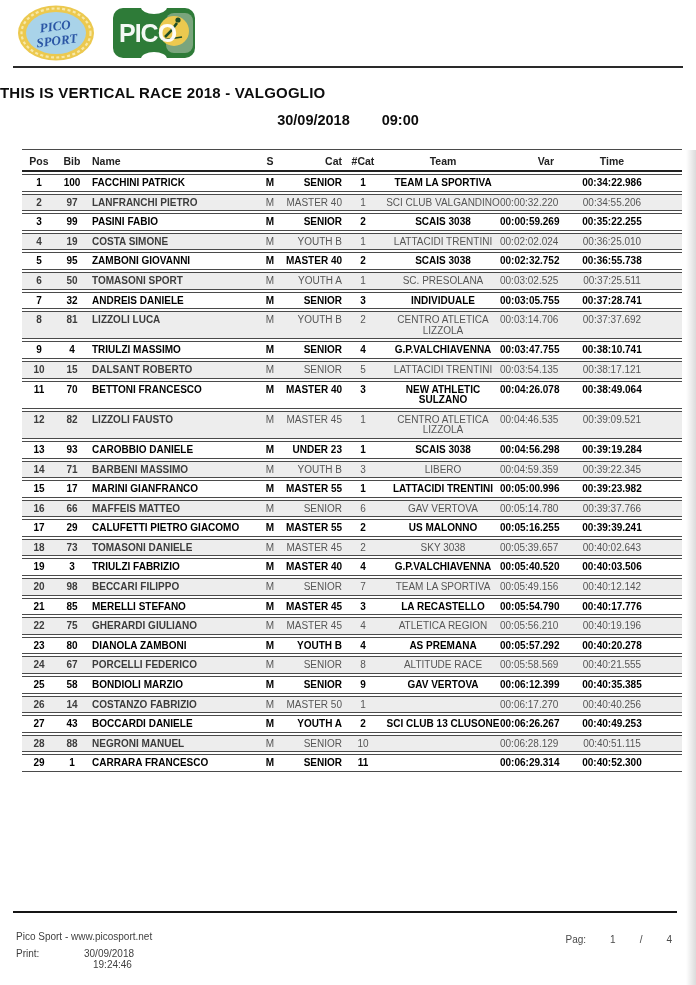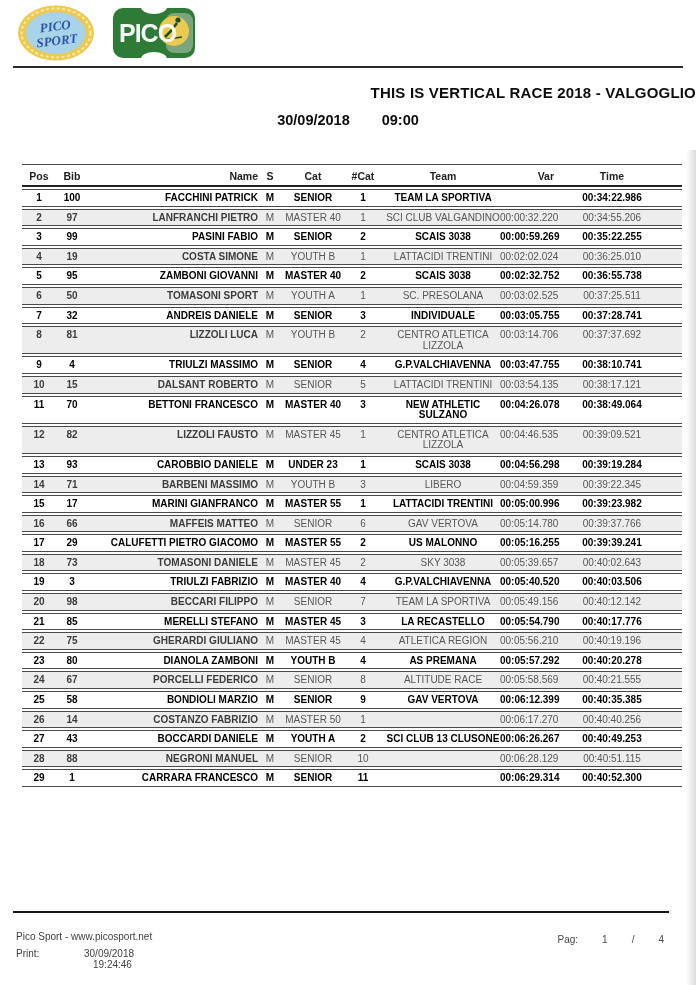--- a/index.html
+++ b/index.html
@@ -10,29 +10,29 @@
   
   .page::after{
     content:"";position:absolute;top:150px;right:0;bottom:0;width:10px;
     background:linear-gradient(to right,rgba(0,0,0,0),rgba(0,0,0,0.14));
     pointer-events:none;
   }
   
   .logo-row{display:flex;align-items:flex-start;gap:16px;padding:4px 0 0 16px;height:60px;}
   .header-rule{border:none;border-top:2.4px solid #2a2a2a;margin:2px 13px 0 13px;}
   .race-title{
-    text-align:right;font-size:15px;font-weight:bold;letter-spacing:.2px;
+    text-align:left;font-size:15px;font-weight:bold;letter-spacing:.2px;
     margin:16px 0 0 0;color:#0d0d0d;
   }
   .race-datetime{
     display:flex;justify-content:center;gap:32px;font-weight:bold;
     font-size:14.5px;margin-top:11px;color:#0d0d0d;
   }
   
-  .results{margin:36px 14px 0 22px;width:660px;}
+  .results{margin:21px 14px 0 22px;width:660px;}
   .grid{
     display:grid;
     grid-template-columns:34px 32px 170px 24px 60px 42px 116px 76px 106px;
     align-items:start;
   }
   .thead{
     border-top:1.8px solid #4a4a4a;border-bottom:2.6px solid #222;
     padding:4px 0 3px 0;font-weight:bold;font-size:10.5px;color:#222;
     margin-bottom:2px;
   }
@@ -41,27 +41,27 @@
   .thead .c.time{padding-right:34px;}
   .row{
     border-top:1.2px solid #4a4a4a;border-bottom:1.2px solid #4a4a4a;
     margin-bottom:2px;padding:2px 0;font-size:10px;line-height:10.6px;
   }
   .row.bold{background:#fff;color:#000;font-weight:bold;}
   .row.alt{background:var(--row-alt-bg,#ededed);color:#565656;}
   .row.alt .pos,.row.alt .bib,.row.alt .name{font-weight:bold;color:#3c3c3c;}
   .c{padding-top:1px;}
   .c.pos,.c.bib,.c.s,.c.ncat{text-align:center;}
-  .c.name{text-align:right;padding-left:4px;}
-  .c.cat{text-align:center;padding-left:2px;}
+  .c.name{text-align:left;padding-left:4px;}
+  .c.cat{text-align:right;padding-left:2px;}
   .c.team{text-align:center;padding-left:2px;}
   .c.var{text-align:right;padding-right:22px;white-space:nowrap;}
   .c.time{text-align:center;padding-right:34px;white-space:nowrap;}
   
-  .footer{position:absolute;left:0;right:14px;top:911px;height:74px;font-size:10px;color:#3f3f3f;}
+  .footer{position:absolute;left:0;right:6px;top:911px;height:74px;font-size:10px;color:#3f3f3f;}
   .footer-rule{border:none;border-top:2.6px solid #151515;margin:0 13px;}
   .footer-company{position:absolute;left:16px;top:20px;}
   .footer-print{position:absolute;left:16px;top:37px;display:flex;gap:12px;}
   .footer-print-label{width:56px;}
   .footer-print-dt{display:flex;flex-direction:column;}
   .footer-print-time{padding-left:9px;}
   .footer-pag{position:absolute;right:18px;top:23px;display:flex;gap:24px;color:#4a4a4a;}
 </style>
 </head>
 <body>

